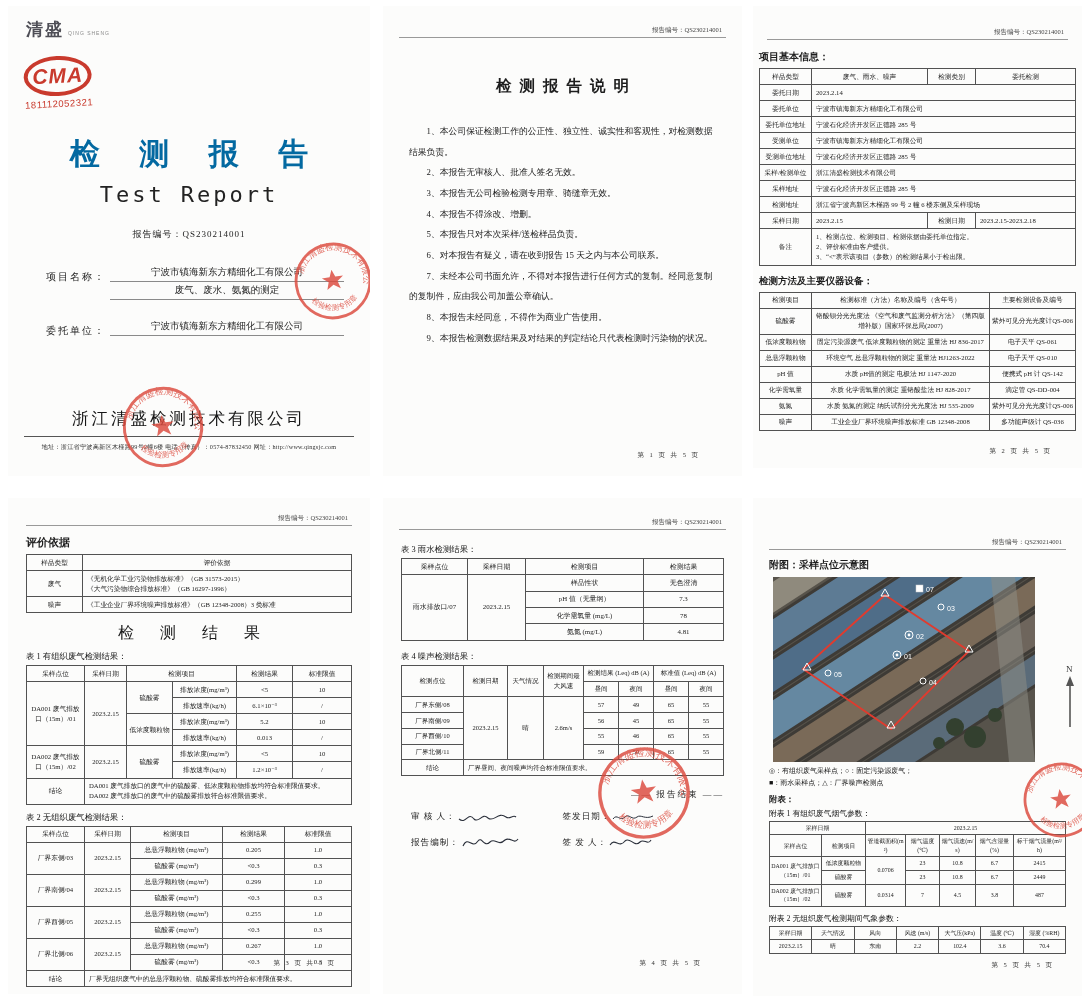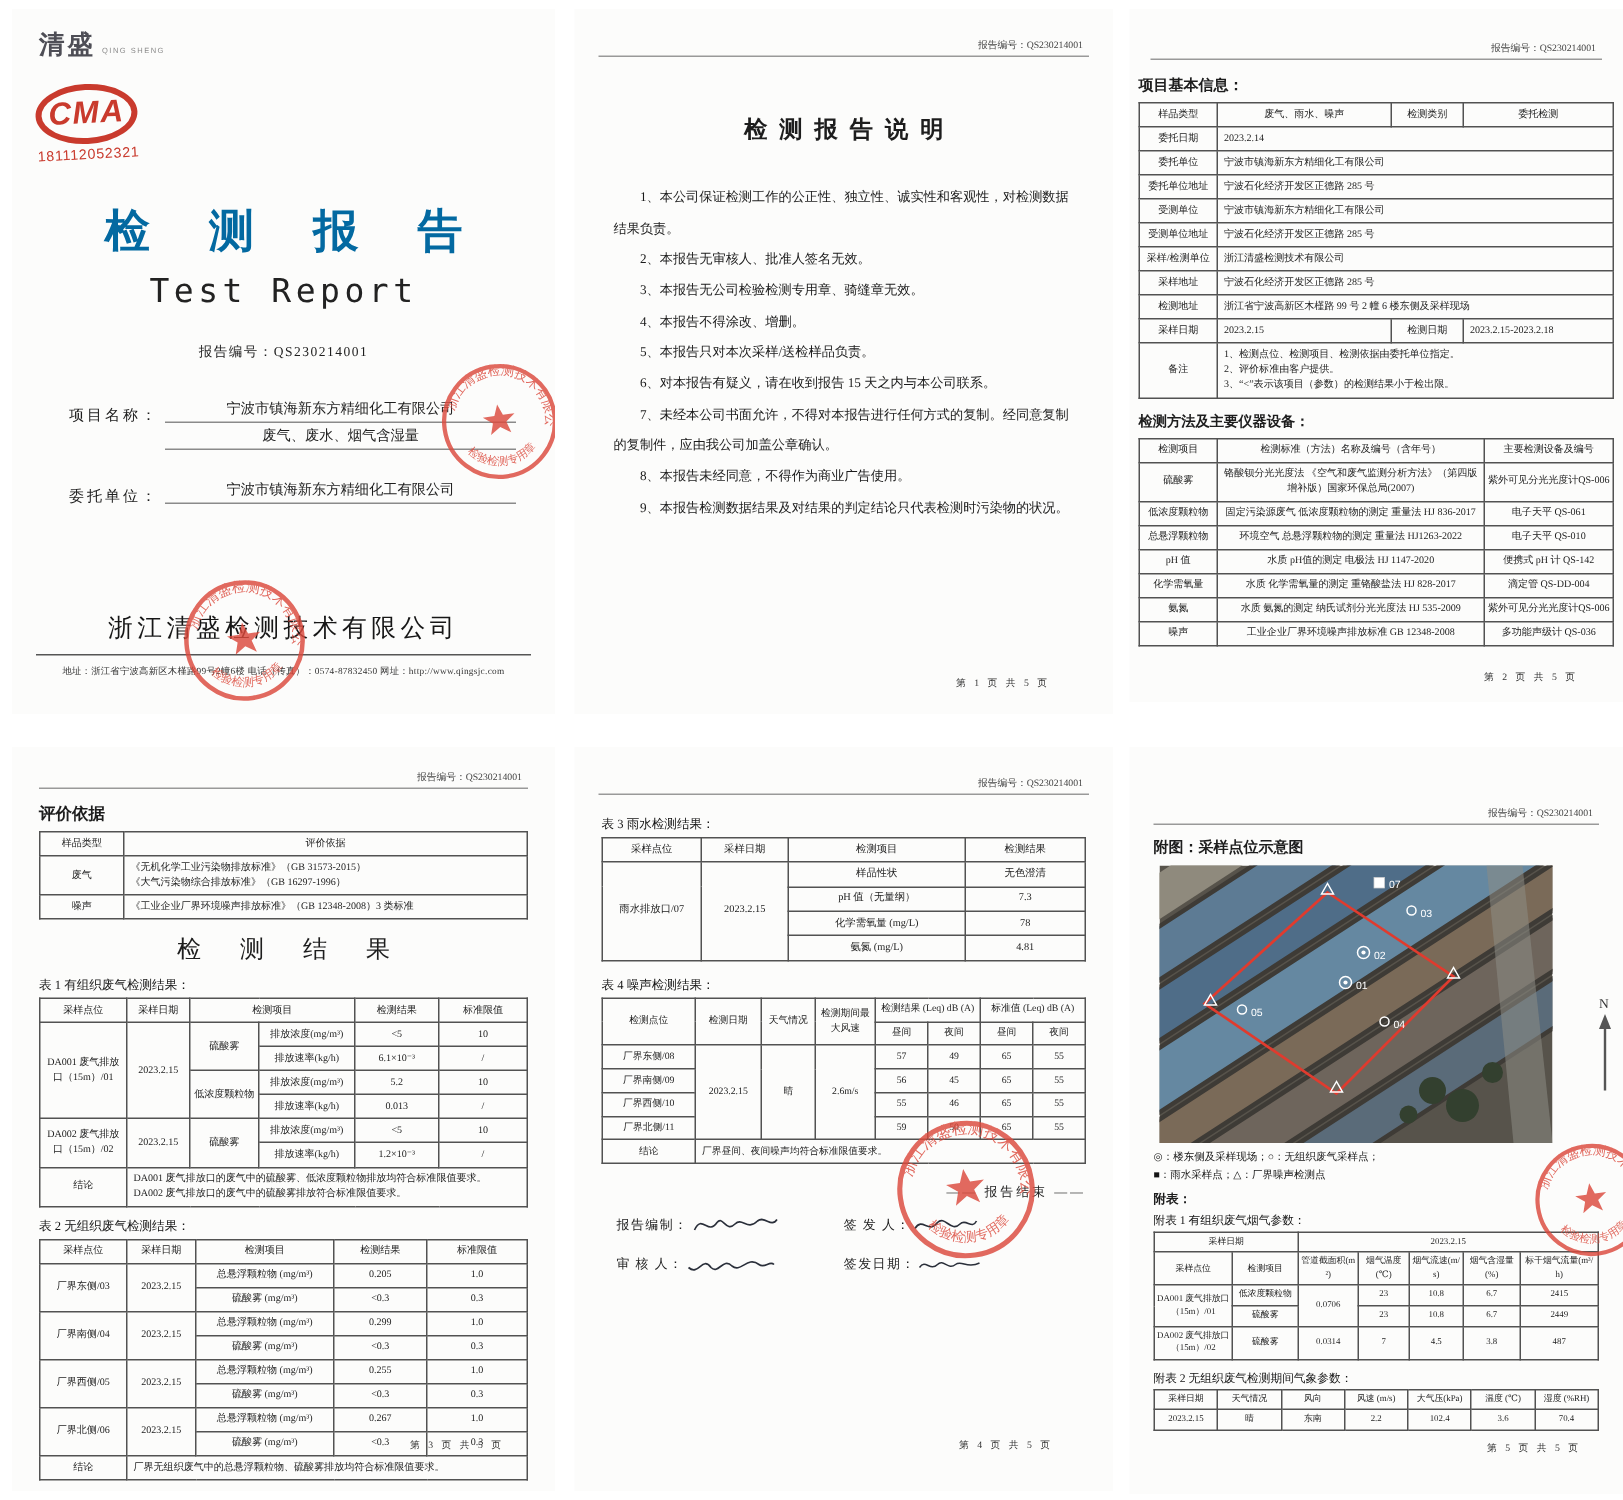--- a/index.html
+++ b/index.html
@@ -78,21 +78,21 @@
     <div class="cma-oval">CMA</div>
     <div class="cma-num">181112052321</div>
   </div>
   <div class="c t-cn">检 测 报 告</div>
   <div class="c t-en">Test Report</div>
   <div class="c rno">报告编号：QS230214001</div>
   <div class="field" style="top:258px">
     <span class="lab">项目名称：</span>
     <span class="vals">
       <span class="uv" style="display:block">宁波市镇海新东方精细化工有限公司</span>
-      <span class="uv" style="display:block">废气、废水、烟气含湿量</span>
+      <span class="uv" style="display:block">废气、废水、氨氮的测定</span>
     </span>
   </div>
   <div class="field" style="top:312px">
     <span class="lab">委托单位：</span>
     <span class="vals">
         <span class="uv" style="display:block">宁波市镇海新东方精细化工有限公司</span>
       </span>
   </div>
   <div class="c company">浙江清盛检测技术有限公司</div>
   <div class="comp-rule"></div>
@@ -518,43 +518,43 @@
       </tr>
       <tr>
         <td>结论</td>
         <td colspan="7" class="left">厂界昼间、夜间噪声均符合标准限值要求。</td>
       </tr>
     </tbody>
       </table>
     <div class="endline">—— 报告结束 ——</div>
     <div class="sigrow">
       <div class="sigcol">
+        <span class="lab">审 核 人：</span>
+        <svg class="sig" width="62" height="20" viewBox="0 0 62 20">
+            <path d="M3,12 C10,18 12,4 18,12 C23,17 26,5 32,11 C38,16 42,4 50,10 C54,13 57,7 60,10" stroke="#2a2f3a" stroke-width="1.1" fill="none"></path>
+          </svg>
+      </div>
+      <div class="sigcol">
+        <span class="lab">签发日期：</span>
+        <svg class="sig" width="46" height="16" viewBox="0 0 46 16">
+            <path d="M3,10 C7,4 10,13 15,8 C19,4 22,12 27,8 C31,5 35,11 43,7" stroke="#2a2f3a" stroke-width="1" fill="none"></path>
+          </svg>
+      </div>
+    </div>
+    <div class="sigrow">
+      <div class="sigcol">
         <span class="lab">报告编制：</span>
         <svg class="sig" width="62" height="20" viewBox="0 0 62 20">
             <path d="M4,13 C9,2 13,17 19,8 C23,3 25,15 31,9 C36,4 39,14 46,7 C51,3 55,12 59,6" stroke="#2a2f3a" stroke-width="1.1" fill="none"></path>
           </svg>
       </div>
       <div class="sigcol">
         <span class="lab">签 发 人：</span>
         <svg class="sig" width="46" height="18" viewBox="0 0 46 18">
             <path d="M3,11 C8,3 12,15 18,7 C23,2 27,14 33,8 C37,4 41,12 44,6" stroke="#2a2f3a" stroke-width="1.1" fill="none"></path>
-          </svg>
-      </div>
-    </div>
-    <div class="sigrow">
-      <div class="sigcol">
-        <span class="lab">审 核 人：</span>
-        <svg class="sig" width="62" height="20" viewBox="0 0 62 20">
-            <path d="M3,12 C10,18 12,4 18,12 C23,17 26,5 32,11 C38,16 42,4 50,10 C54,13 57,7 60,10" stroke="#2a2f3a" stroke-width="1.1" fill="none"></path>
-          </svg>
-      </div>
-      <div class="sigcol">
-        <span class="lab">签发日期：</span>
-        <svg class="sig" width="46" height="16" viewBox="0 0 46 16">
-            <path d="M3,10 C7,4 10,13 15,8 C19,4 22,12 27,8 C31,5 35,11 43,7" stroke="#2a2f3a" stroke-width="1" fill="none"></path>
           </svg>
       </div>
     </div>
   </div>
   <svg class="stamp" style="left:212px;top:246px;width:98px;height:98px" viewBox="0 0 100 100">
     <circle cx="50" cy="50" r="45" fill="none" stroke="#dc4a3d" stroke-width="3.5"></circle>
     <path id="scC" d="M14,62 A38,38 0 1 1 86,62" fill="none"></path>
     <text font-size="10.5" fill="#dc4a3d"><textPath href="#scC" startOffset="18%">浙江清盛检测技术有限公司</textPath></text>
     <path id="sbC" d="M20,70 A37,37 0 0 0 80,70" fill="none"></path>
     <text font-size="9" fill="#dc4a3d"><textPath href="#sbC" startOffset="2%">检验检测专用章</textPath></text>
@@ -607,21 +607,21 @@
           <text x="61" y="100">05</text>
         </g>
       </svg>
       <svg class="north" width="18" height="66" viewBox="0 0 18 66">
         <text x="5" y="9" font-size="9" fill="#333">N</text>
         <polygon points="9,13 5,23 13,23" fill="#555"></polygon>
         <line x1="9" y1="23" x2="9" y2="64" stroke="#555" stroke-width="1.6"></line>
       </svg>
     </div>
     <div class="legend">
-      <div>◎：楼东侧及采样现场；○：无组织废气采样点；</div>
+      <div>◎：有组织废气采样点；○：固定污染源废气；</div>
       <div>■：雨水采样点；△：厂界噪声检测点</div>
     </div>
     <div class="small-note">附表：</div>
     <div class="cap" style="font-size:7.8px;margin:3px 0 2px">附表 1 有组织废气烟气参数：</div>
     <table class="t">
       <colgroup>
           <col style="width:52px">
           <col style="width:44px">
           <col style="width:40px">
           <col style="width:34px">

